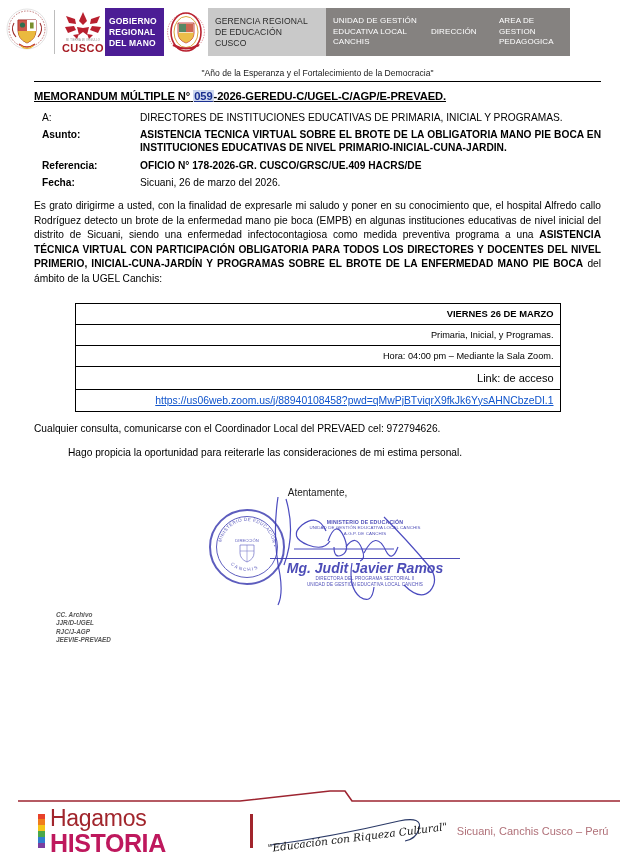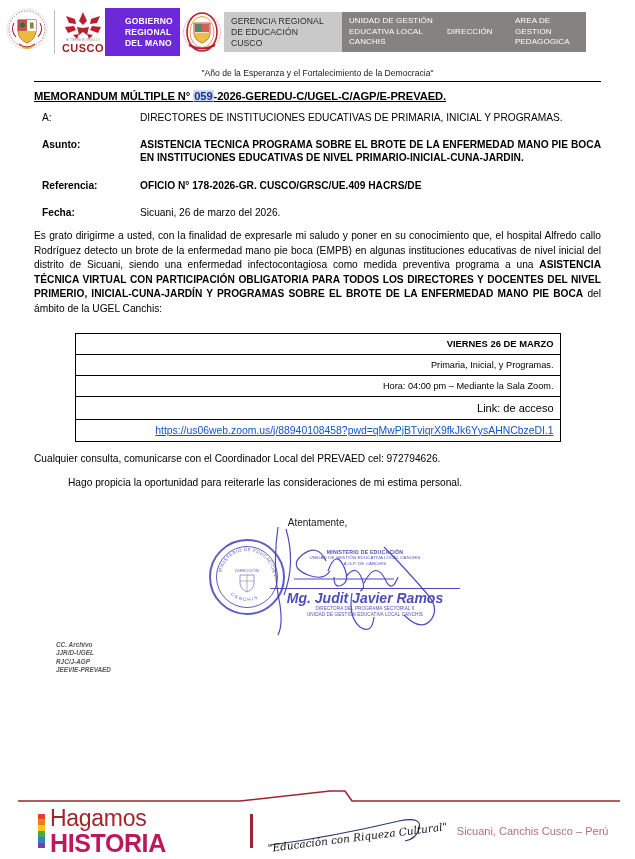--- a/index.html
+++ b/index.html
@@ -59,42 +59,42 @@
     line-height: 1;
     margin-top: 1px;
   }
   .grc-microline {
     font-size: 2.6px;
     color: #8d8d8d;
     letter-spacing: .2px;
     line-height: 1;
   }
   .grc-redbox {
-    background: #6d28d9;
+    background: #4c1d95;
     color: #ffffff;
     font-weight: bold;
     font-size: 8.5px;
     line-height: 11px;
-    padding: 7px 7px 7px 20px;
+    padding: 7px 7px 7px 4px;
     height: 48px;
     box-sizing: border-box;
     display: flex;
     flex-direction: column;
     justify-content: center;
     letter-spacing: .2px;
   }
   .emblem-ugel {
     width: 44px;
     display: flex;
     align-items: center;
     justify-content: center;
     flex: 0 0 auto;
   }
   .hdr-box {
-    height: 40px;
+    height: 48px;
     box-sizing: border-box;
     align-self: center;
     display: flex;
     flex-direction: column;
     justify-content: center;
     font-size: 8px;
     line-height: 10.5px;
     padding: 4px 7px;
     color: #ffffff;
     letter-spacing: .1px;
@@ -144,21 +144,21 @@
     padding-left: 8px;
     box-sizing: border-box;
   }
   .field-label.bold { font-weight: bold; }
   .field-value {
     flex: 1 1 auto;
     text-align: justify;
     text-justify: inter-word;
   }
   .field-value.bold { font-weight: bold; }
-  .field-row.spaced { margin-top: 14px; }
+  .field-row.spaced { margin-top: 4px; }
 
   .para {
     font-size: 10.2px;
     line-height: 14.6px;
     text-align: justify;
     text-justify: inter-word;
     margin: 10px 0 0 0;
   }
   .para b { font-weight: bold; }
   .para.indent { text-indent: 34px; }
@@ -431,21 +431,21 @@
     <span class="memo-num">059</span><span>-2026-GEREDU-C/UGEL-C/AGP/E-PREVAED.</span>
   </div>
 
   <div class="field-row">
     <div class="field-label">A:</div>
     <div class="field-value">DIRECTORES DE INSTITUCIONES EDUCATIVAS DE PRIMARIA, INICIAL Y PROGRAMAS.</div>
   </div>
 
   <div class="field-row spaced">
     <div class="field-label bold">Asunto:</div>
-    <div class="field-value bold">ASISTENCIA TECNICA PROGRAMA SOBRE EL BROTE DE LA ENFERMEDAD MANO PIE BOCA EN INSTITUCIONES EDUCATIVAS DE NIVEL PRIMARIO-INICIAL-CUNA-JARDIN.</div>
+    <div class="field-value bold">ASISTENCIA TECNICA VIRTUAL SOBRE EL BROTE DE LA OBLIGATORIA MANO PIE BOCA EN INSTITUCIONES EDUCATIVAS DE NIVEL PRIMARIO-INICIAL-CUNA-JARDIN.</div>
   </div>
 
   <div class="field-row spaced">
     <div class="field-label bold">Referencia:</div>
     <div class="field-value bold">OFICIO N° 178-2026-GR. CUSCO/GRSC/UE.409 HACRS/DE</div>
   </div>
 
   <div class="field-row spaced">
     <div class="field-label bold">Fecha:</div>
     <div class="field-value">Sicuani, 26 de marzo del 2026.</div>

